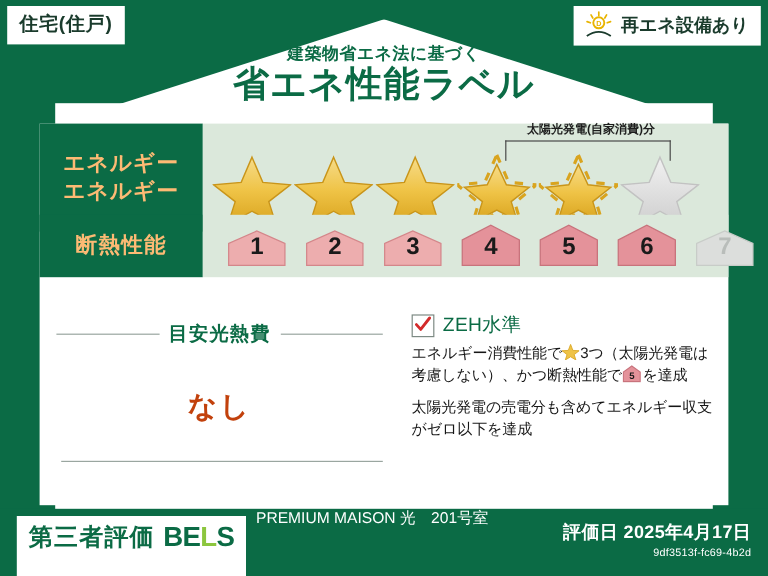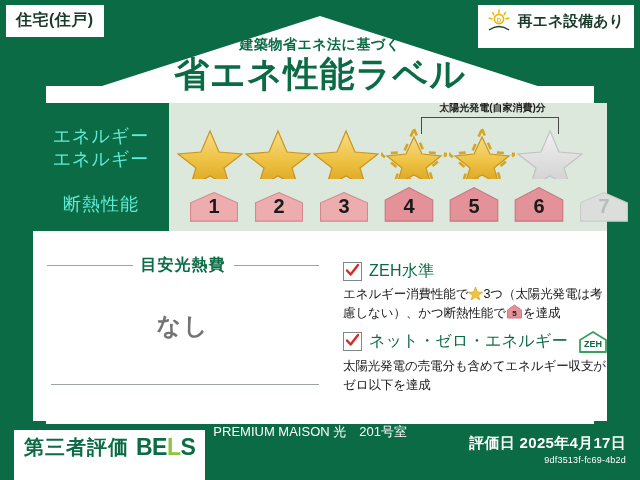--- a/index.html
+++ b/index.html
@@ -27,48 +27,48 @@
   .tag-left{
     position:absolute;left:6px;top:5px;z-index:6;
     background:#ffffff;color:#1a3b2c;
     font-size:16px;font-weight:bold;
     padding:5px 10px 6px 10px;letter-spacing:.5px;
   }
   .tag-right{
     position:absolute;right:6px;top:5px;z-index:6;
     background:#ffffff;color:#1a3b2c;
     font-size:15px;font-weight:bold;
-    padding:4px 10px 15px 8px;
+    padding:4px 10px 5px 8px;
     display:flex;align-items:center;gap:6px;
   }
   .sun-icon{width:26px;height:24px;flex:0 0 26px;}
 
   
   .heading{
     position:absolute;left:0;top:36px;width:640px;text-align:center;z-index:4;
     color:#0b6b45;line-height:1.15;
   }
   .heading .sub{font-size:14px;font-weight:bold;letter-spacing:.5px;}
-  .heading .main{font-size:35px;font-weight:bold;letter-spacing:1px;margin-top:2px;}
+  .heading .main{font-size:30px;font-weight:bold;letter-spacing:1px;margin-top:2px;}
 
   
   .card{
     position:absolute;left:33px;top:103px;width:574px;height:318px;
     background:#ffffff;z-index:3;
   }
 
   
   .row{position:absolute;left:0;display:flex;align-items:stretch;}
   .row-energy{top:0;height:90px;width:574px;}
   .row-insul{top:76px;height:52px;width:574px;}
 
   .row-title{
-    width:136px;flex:0 0 136px;background:#0b6b45;color:#5eead4;
+    width:136px;flex:0 0 136px;background:#0b6b45;color:#fdba74;
     display:flex;align-items:center;justify-content:center;
-    font-size:18px;font-weight:normal;line-height:1.3;text-align:center;
+    font-size:18px;font-weight:bold;line-height:1.3;text-align:center;
     letter-spacing:1px;
   }
   .row-body{
     flex:1;background:#dbe8db;position:relative;padding-left:24px;
   }
 
   
   .stars{
     position:absolute;left:8px;bottom:4px;display:flex;align-items:flex-end;gap:2px;
   }
@@ -95,25 +95,25 @@
     position:absolute;left:0;right:0;bottom:4px;text-align:center;
     font-size:20px;font-weight:bold;color:#1a1a1a;
   }
   .house.off .num{color:#b9bdba;}
 
   
   .lower{position:absolute;left:0;top:150px;width:574px;height:168px;display:flex;}
   .lower-left{width:300px;flex:0 0 300px;position:relative;padding:0 14px;box-sizing:border-box;}
   .lower-right{flex:1;position:relative;padding:8px 8px 0 10px;box-sizing:border-box;}
 
-  .cost-head{display:flex;align-items:center;gap:8px;margin-top:2px;}
+  .cost-head{display:flex;align-items:center;gap:8px;margin-top:15px;}
   .cost-head .ln{flex:1;height:1px;background:#9aa6a0;}
   .cost-head .tx{font-size:16px;font-weight:bold;color:#0b6b45;letter-spacing:1px;white-space:nowrap;}
   .cost-value{
-    text-align:center;font-size:24px;font-weight:bold;color:#737373;
+    text-align:center;font-size:24px;font-weight:bold;color:#c2410c;
     margin-top:34px;letter-spacing:2px;
   }
   .cost-rule{position:absolute;left:18px;right:14px;bottom:36px;height:1px;background:#9aa6a0;}
 
   
   .check-item{margin-bottom:6px;}
   .check-title{display:flex;align-items:center;gap:7px;}
   .chk{
     width:17px;height:17px;flex:0 0 17px;border:1.5px solid #7d8a84;background:#fff;
     position:relative;
@@ -328,34 +328,20 @@
             <span>エネルギー消費性能で</span><span class="inline-star"><svg viewBox="0 0 15 14">
                   <path d="M7.5 1 L9.4 6 L14.6 6.3 L10.5 9.5 L11.9 14 L7.5 11.3 L3.1 14 L4.5 9.5 L0.4 6.3 L5.6 6 Z" fill="#efc346" stroke="#d9a41f" stroke-width="0.7"></path>
                 </svg></span><span>3つ（太陽光発電は考慮しない）、かつ断熱性能で</span><span class="inline-house"><svg viewBox="0 0 17 15">
                   <path d="M1.5 14 L1.5 6 L8.5 1 L15.5 6 L15.5 14 Z" fill="#e4929a" stroke="#c8737c" stroke-width="0.9"></path>
                   <text x="8.5" y="12" font-size="8" text-anchor="middle" fill="#1a1a1a" font-family="Liberation Sans, sans-serif" font-weight="bold">5</text>
                 </svg></span><span>を達成</span>
           </div>
         </div>
 
         <div class="check-item">
-          <div class="check-title">
-            <span class="chk">
-              <svg viewBox="0 0 15 15">
-                  <path d="M2 7.5 L5.6 11.5 L13 2" fill="none" stroke="#d32b2b" stroke-width="2.4" stroke-linecap="round" stroke-linejoin="round"></path>
-                </svg>
-            </span>
-            <span class="t">ネット・ゼロ・エネルギー</span>
-            <span class="zeh-logo">
-              <svg viewBox="0 0 34 24">
-                <path d="M3 22 L3 10 L16 2 L29 10 L29 22 Z" fill="#ffffff" stroke="#3ba05c" stroke-width="1.8" stroke-linejoin="round"></path>
-                <text x="16" y="17" font-size="9" text-anchor="middle" fill="#0b6b45" font-family="Liberation Sans, sans-serif" font-weight="bold">ZEH</text>
-              </svg>
-            </span>
-          </div>
           <div class="check-desc">太陽光発電の売電分も含めてエネルギー収支がゼロ以下を達成</div>
         </div>
 
       </div>
     </div>
   </div>
 
   <div class="footer">
     <div class="bels">
       <span class="jp">第三者評価</span>

